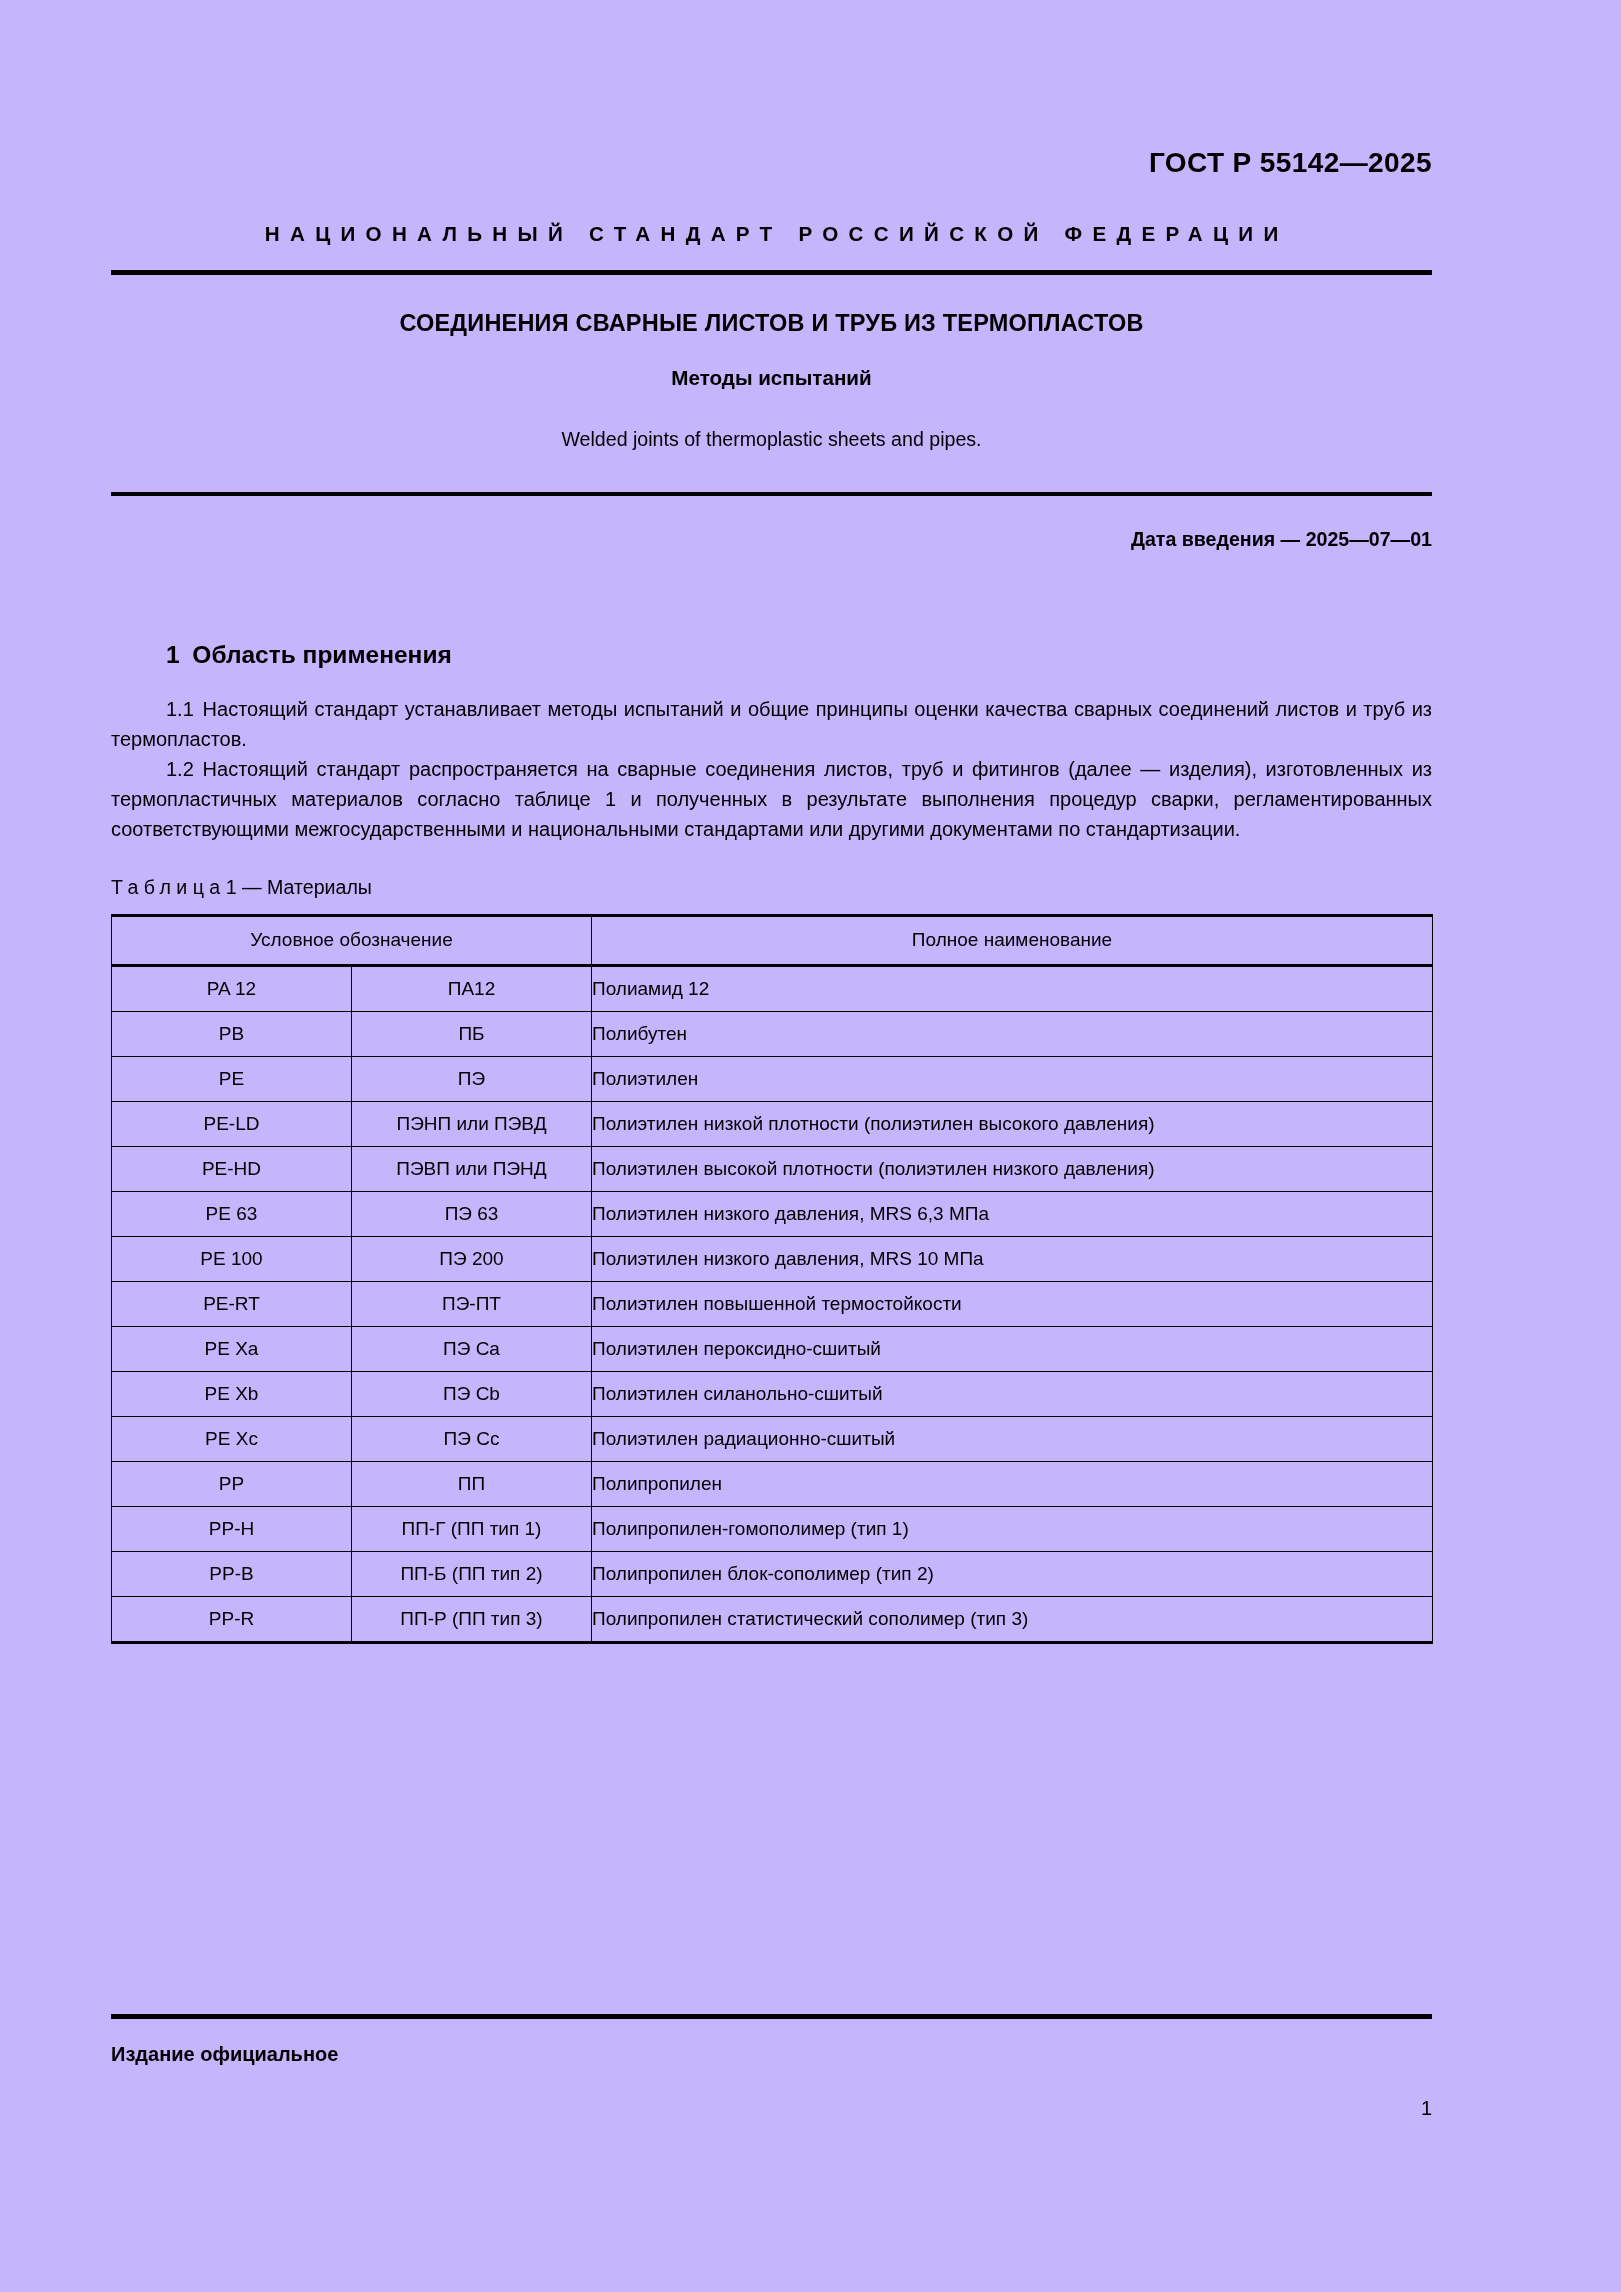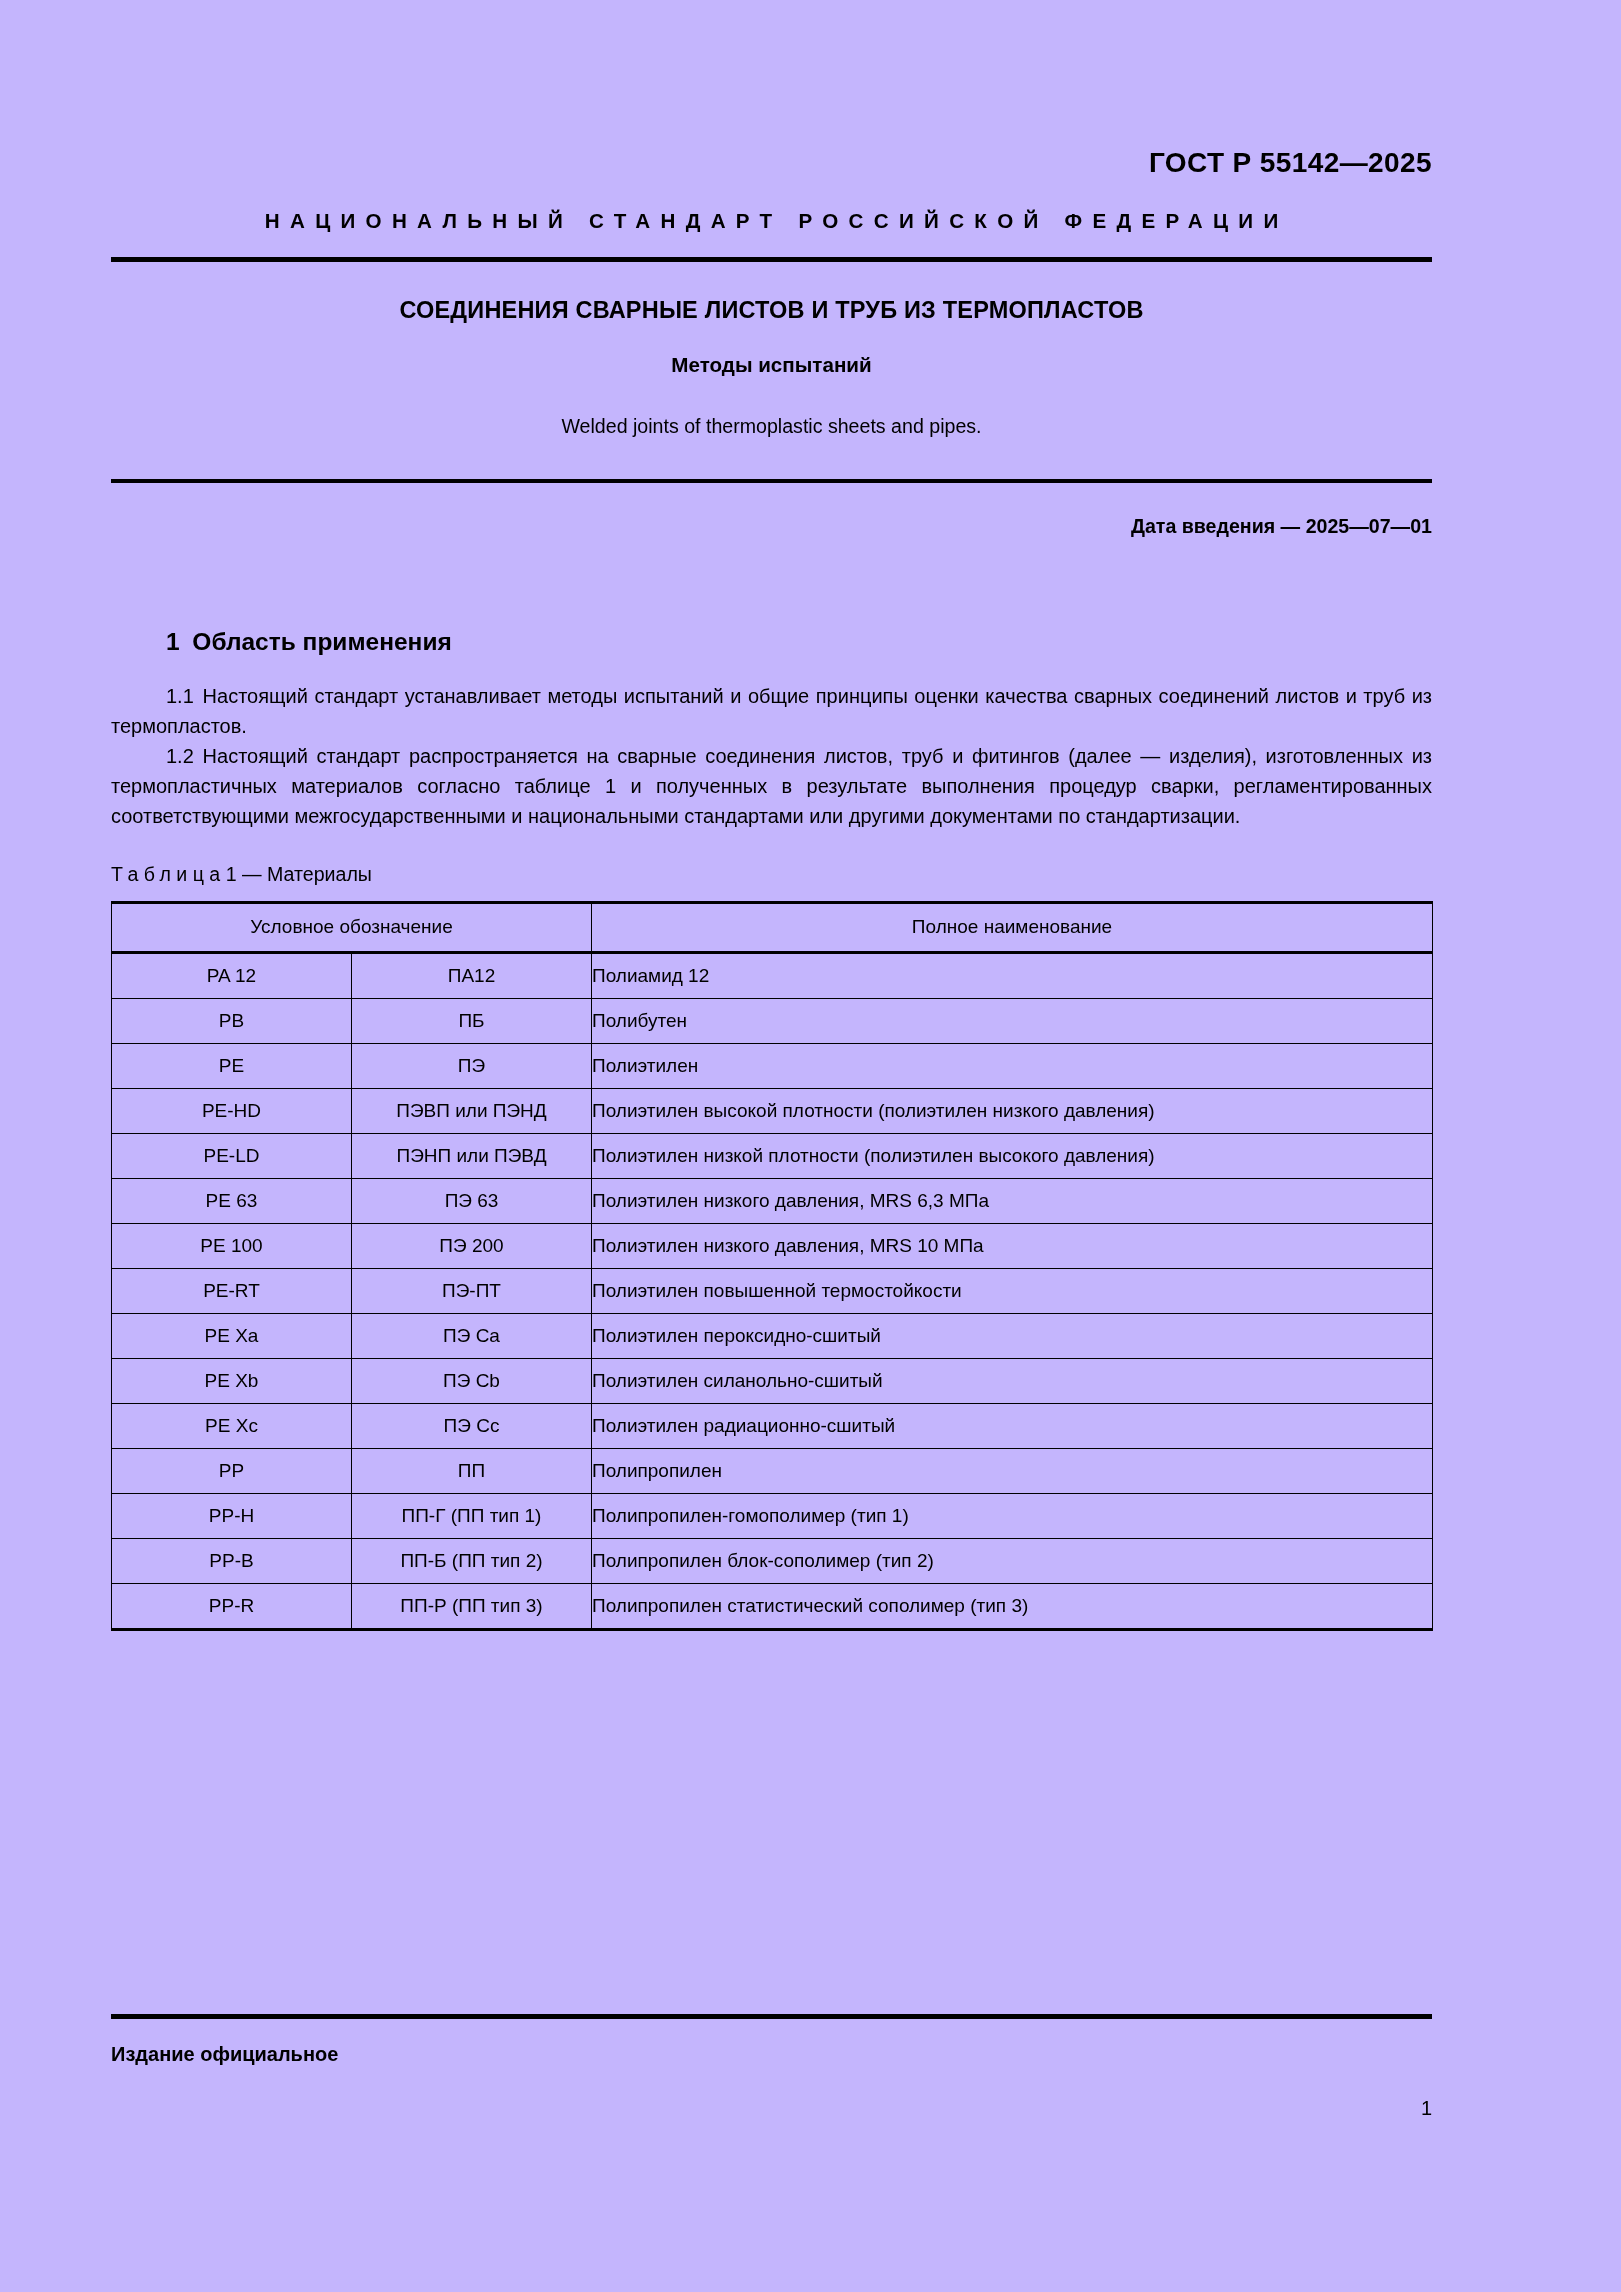--- a/index.html
+++ b/index.html
@@ -30,21 +30,21 @@
   
   .doc-code {
     text-align: right;
     font-size: 28px;
     font-weight: bold;
     letter-spacing: 0.4px;
     margin-top: 149px;
     line-height: 1;
   }
   .nat-standard {
-    margin-top: 34px;
+    margin-top: 47px;
     text-align: center;
     font-size: 20.6px;
     font-weight: bold;
     letter-spacing: 10.3px;
     text-indent: 10.3px;
     line-height: 1;
   }
   .rule-thick {
     height: 4.9px;
     background: #000000;
@@ -252,28 +252,28 @@
             <td class="c1">PB</td>
             <td class="c2">ПБ</td>
             <td class="c3">Полибутен</td>
           </tr>
           <tr>
             <td class="c1">PE</td>
             <td class="c2">ПЭ</td>
             <td class="c3">Полиэтилен</td>
           </tr>
           <tr>
+            <td class="c1">PE-LD</td>
+            <td class="c2">ПЭНП или ПЭВД</td>
+            <td class="c3">Полиэтилен низкой плотности (полиэтилен высокого давления)</td>
+          </tr>
+          <tr>
             <td class="c1">PE-HD</td>
             <td class="c2">ПЭВП или ПЭНД</td>
             <td class="c3">Полиэтилен высокой плотности (полиэтилен низкого давления)</td>
-          </tr>
-          <tr>
-            <td class="c1">PE-LD</td>
-            <td class="c2">ПЭНП или ПЭВД</td>
-            <td class="c3">Полиэтилен низкой плотности (полиэтилен высокого давления)</td>
           </tr>
           <tr>
             <td class="c1">PE 63</td>
             <td class="c2">ПЭ 63</td>
             <td class="c3">Полиэтилен низкого давления, MRS 6,3 МПа</td>
           </tr>
           <tr>
             <td class="c1">PE 100</td>
             <td class="c2">ПЭ 200</td>
             <td class="c3">Полиэтилен низкого давления, MRS 10 МПа</td>

